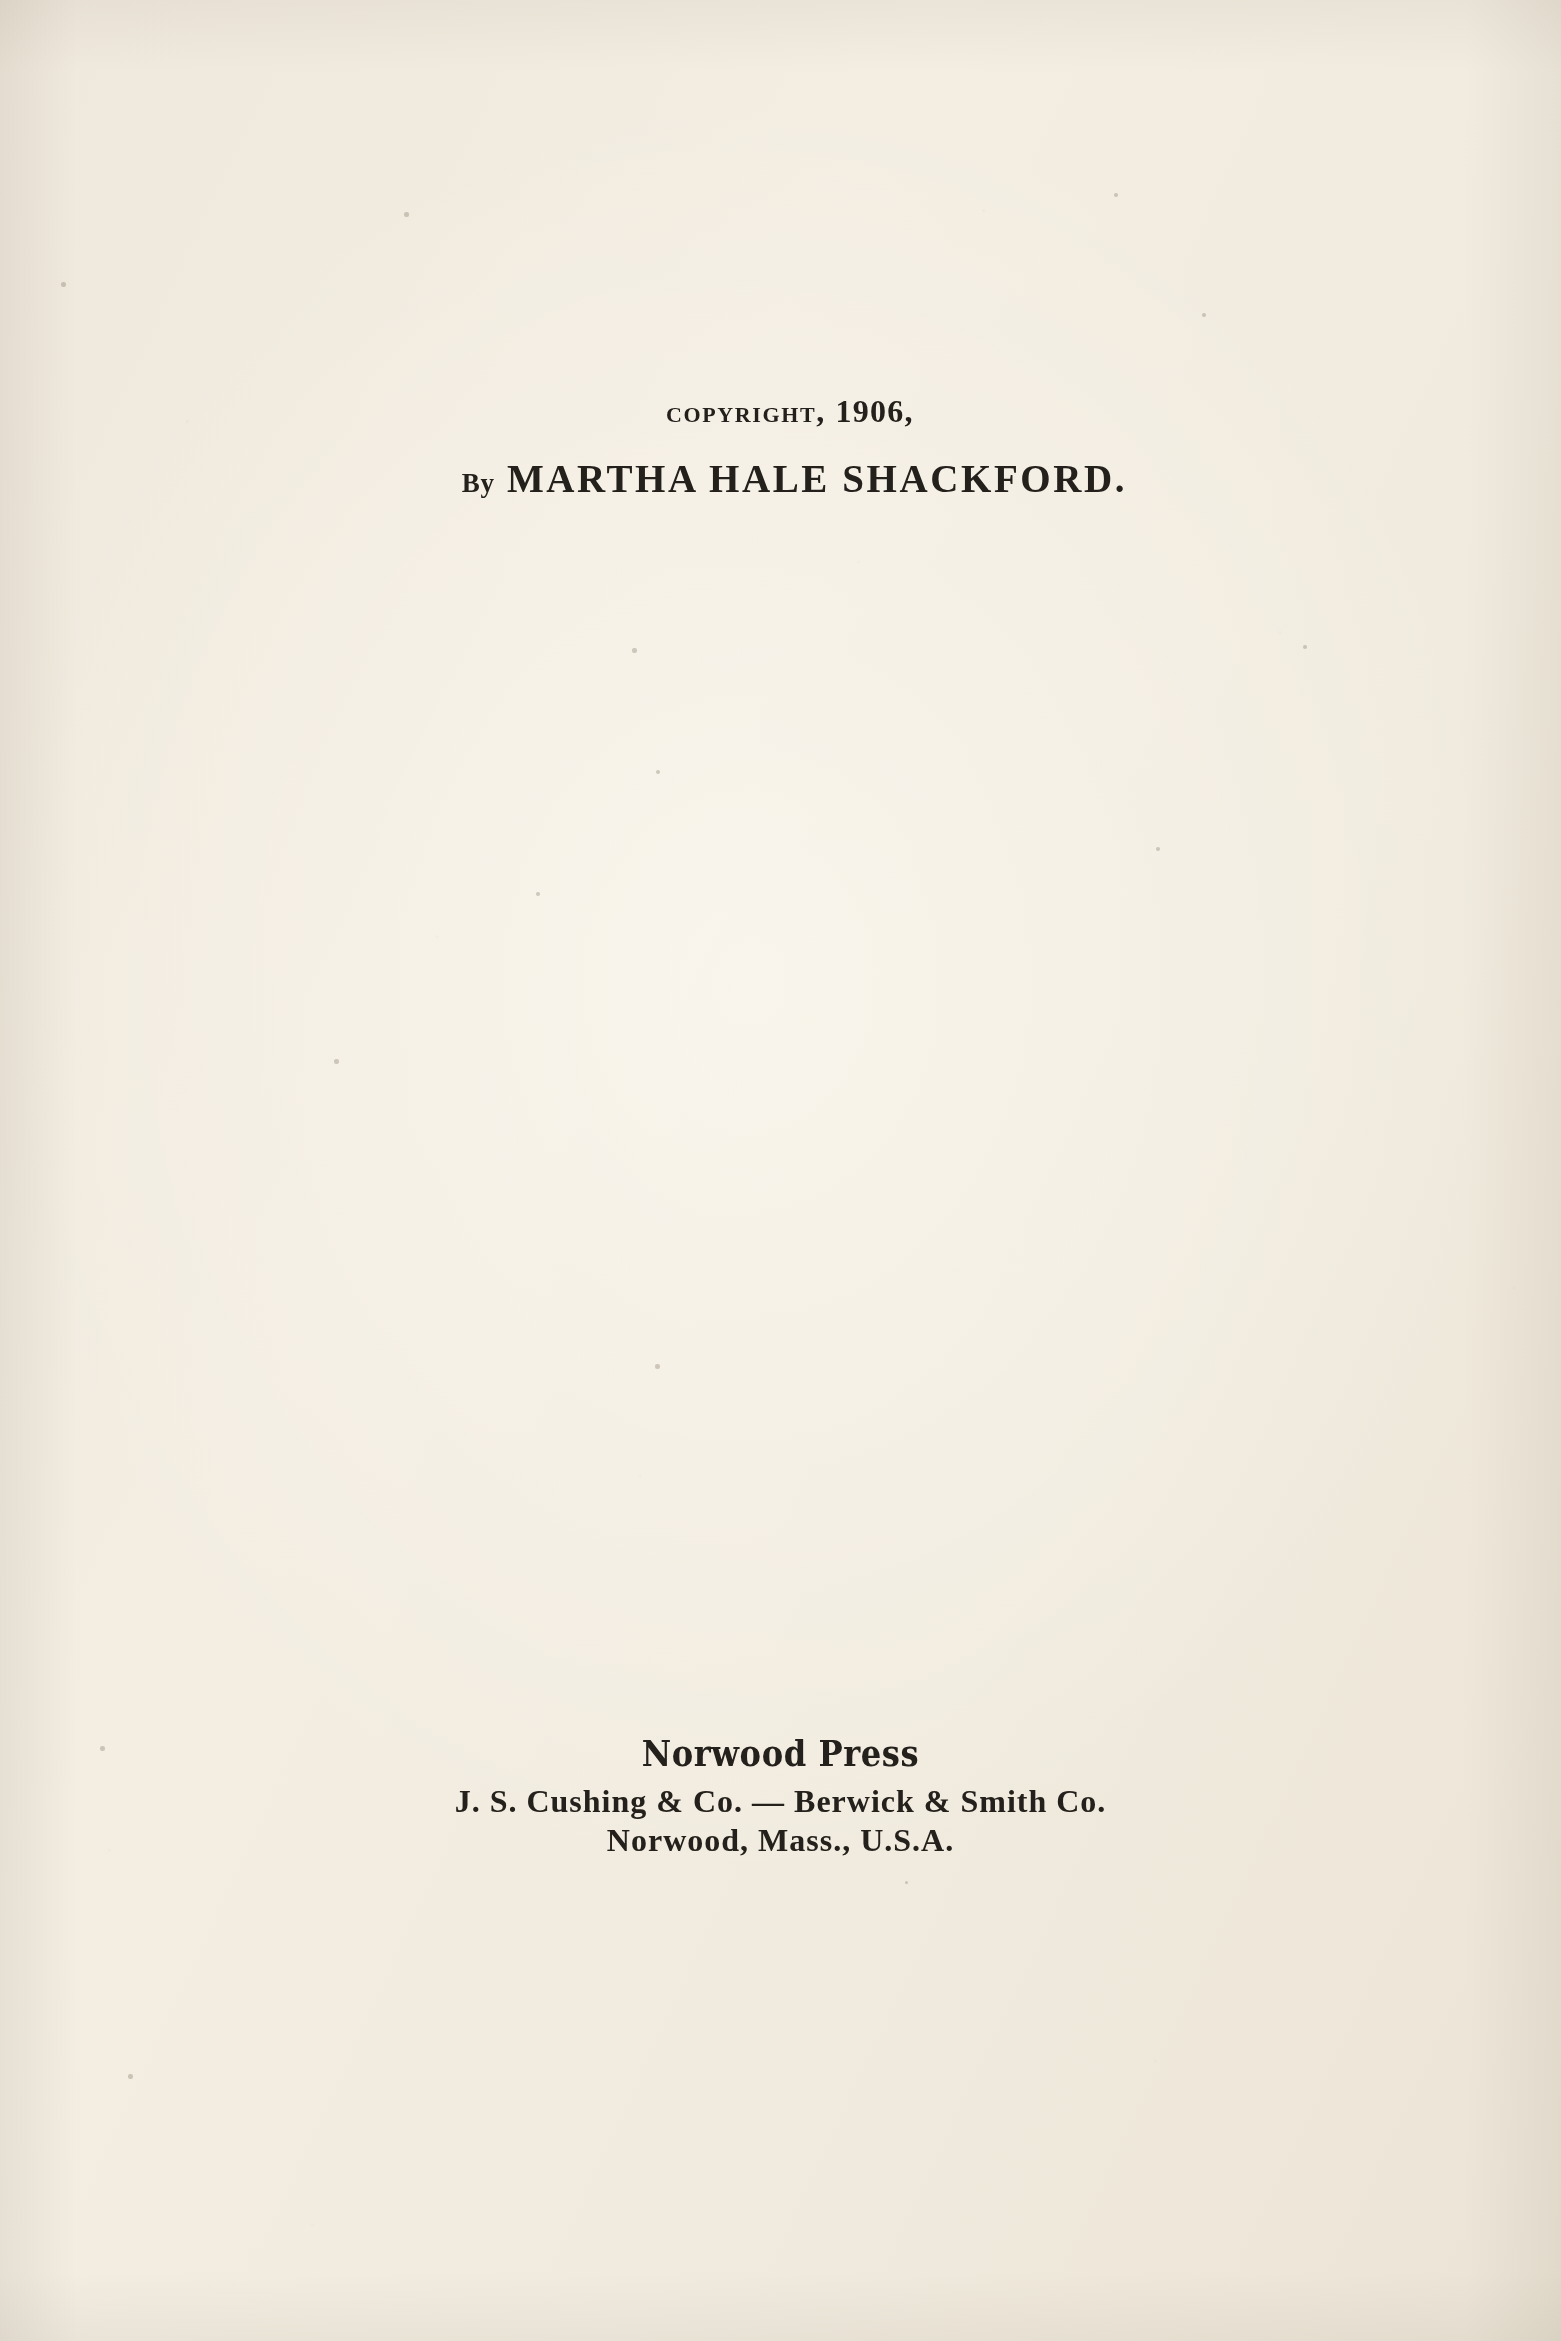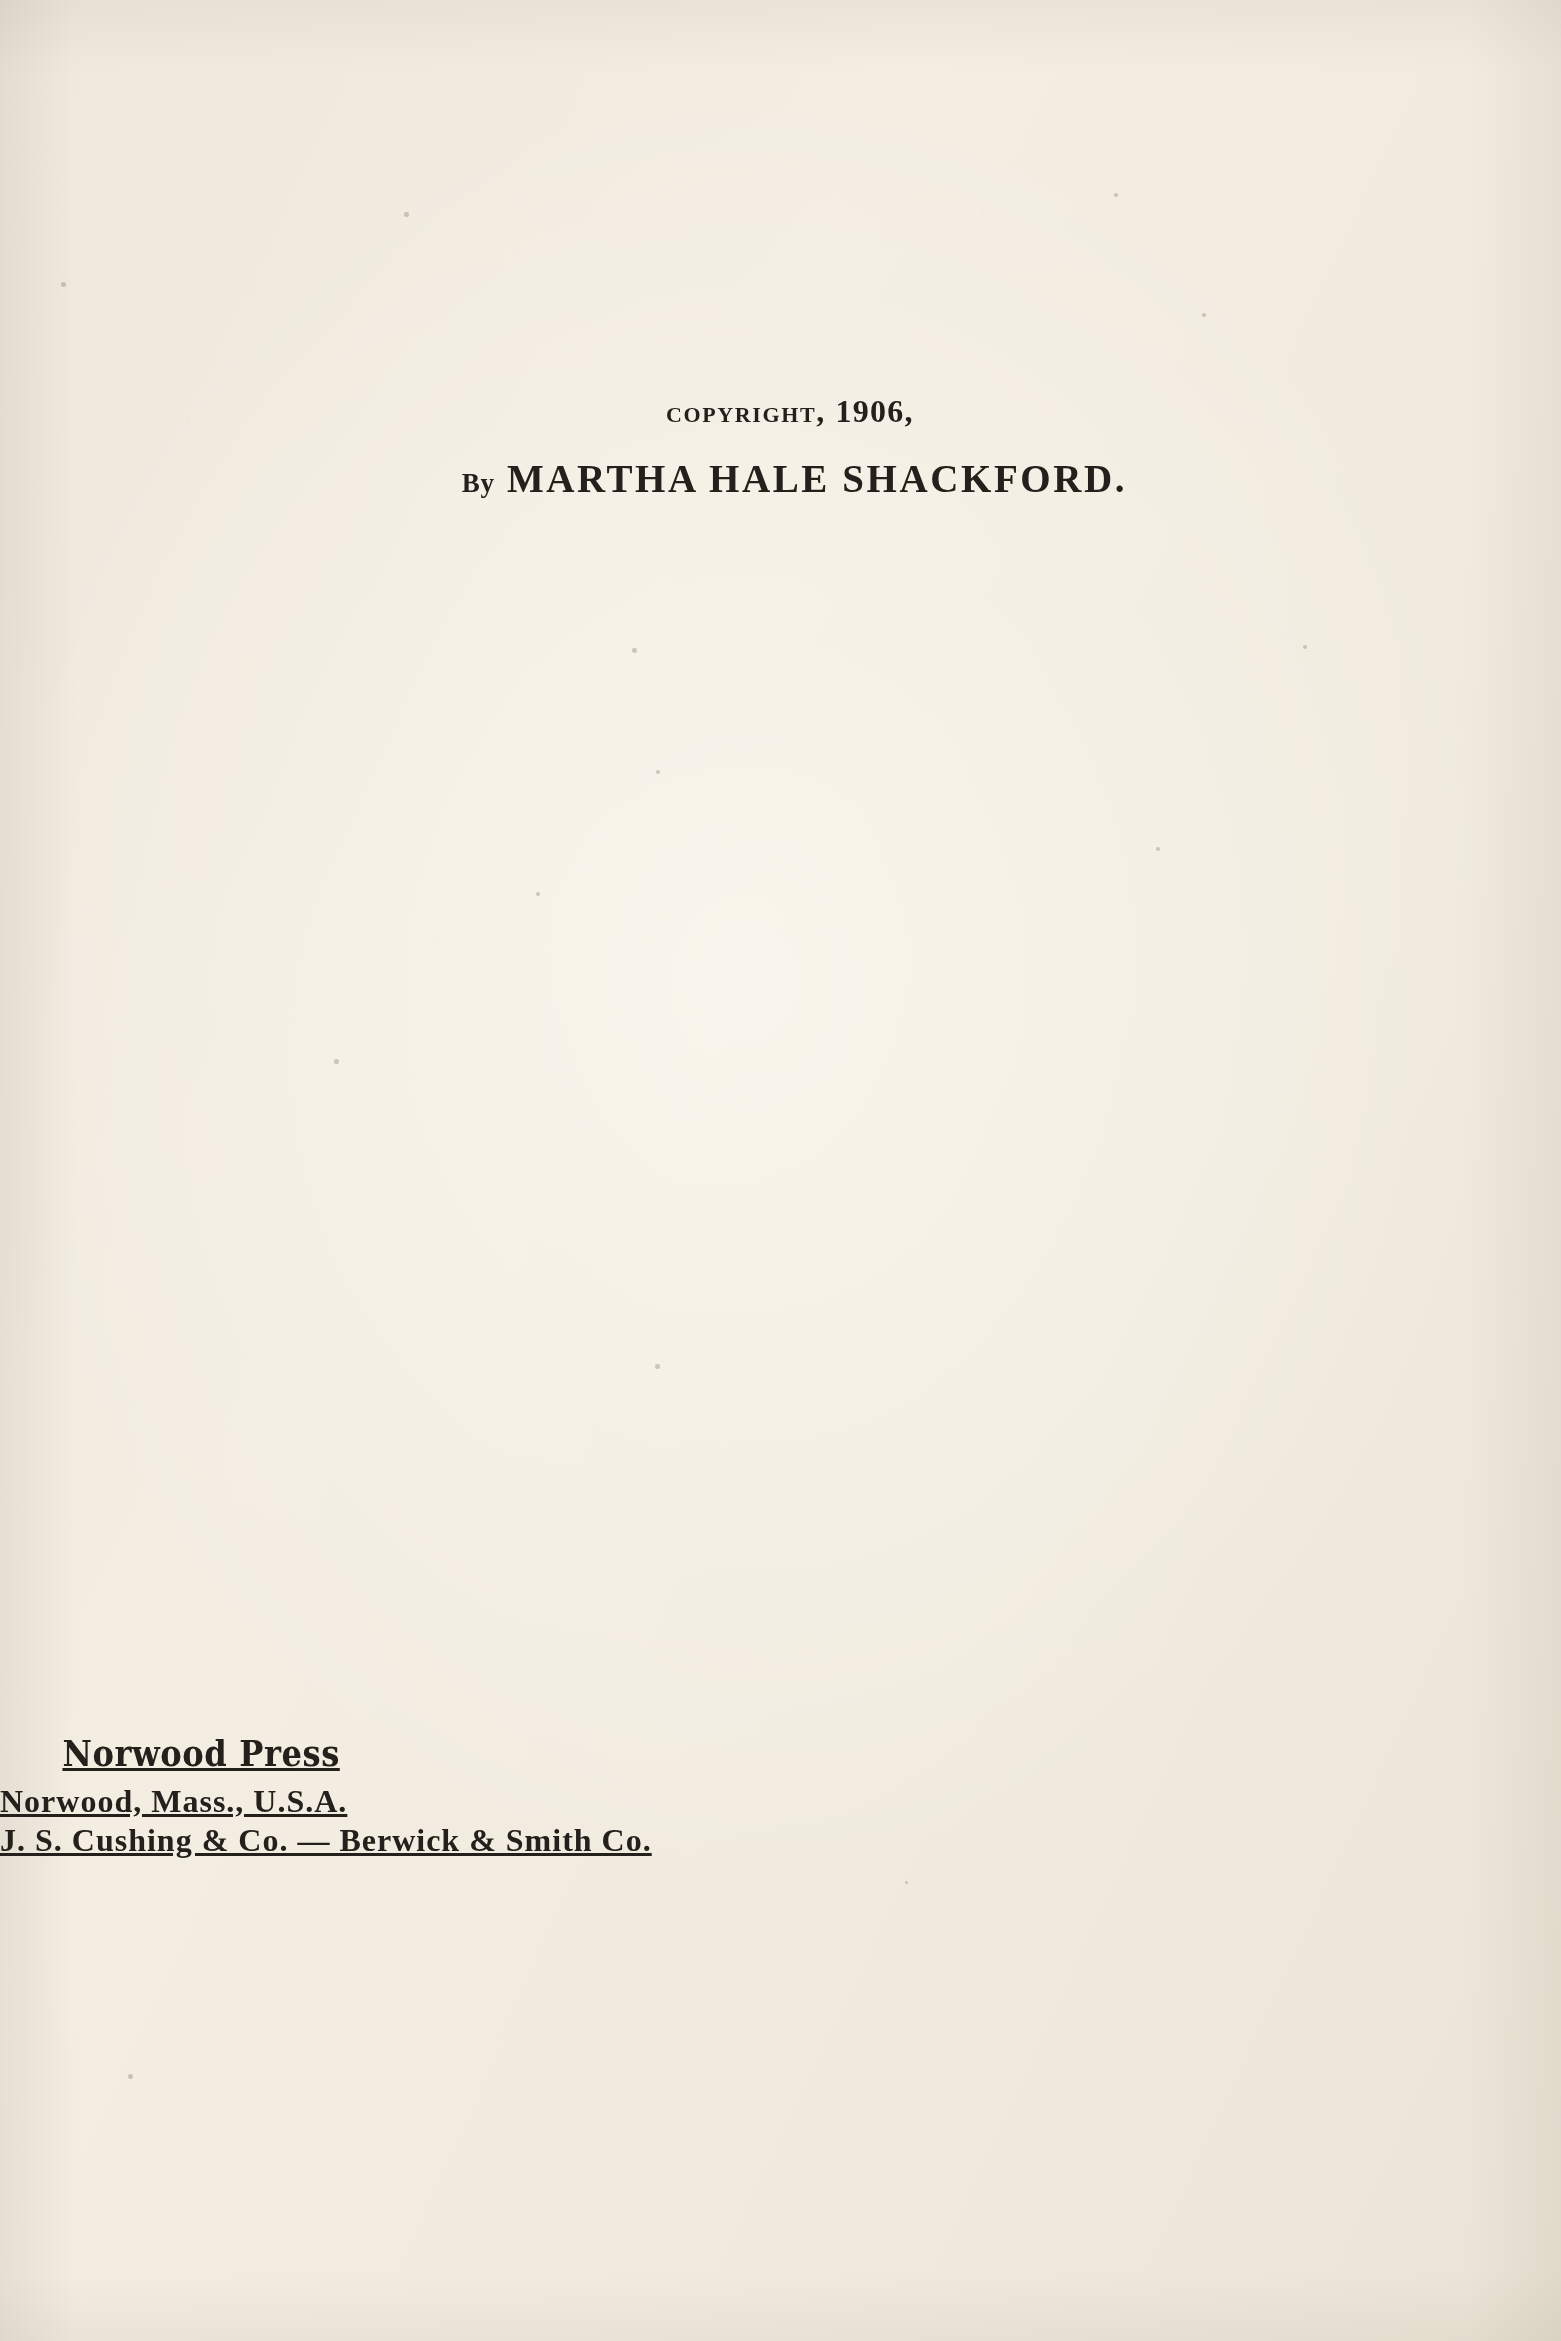--- a/index.html
+++ b/index.html
@@ -96,22 +96,22 @@
     font-weight: 700;
     letter-spacing: 0.6px;
   }
 
   
   .imprint-block {
     position: absolute;
     top: 1733px;
     left: 0;
     right: 0;
+    text-align: center;
     color: #24201c;
-    text-decoration: underline;
   }
   .imprint-press {
     font-family: "DejaVu Serif", serif;
     font-weight: 700;
     font-size: 35px;
     letter-spacing: 0.6px;
     transform: scaleX(0.92);
     margin-bottom: 7.7px;
   }
   .imprint-line {
@@ -161,19 +161,19 @@
         <span class="yr">1906,</span>
       </div>
       <div class="author-line">
         <span class="by">By</span>
         <span>MARTHA HALE SHACKFORD.</span>
       </div>
     </div>
 
     <div class="imprint-block">
       <div class="imprint-press">Norwood Press</div>
+      <div class="imprint-line">J. S. Cushing &amp; Co. — Berwick &amp; Smith Co.</div>
       <div class="imprint-line">Norwood, Mass., U.S.A.</div>
-      <div class="imprint-line">J. S. Cushing &amp; Co. — Berwick &amp; Smith Co.</div>
     </div>
 
   </div>
 </div>
 
 
 </body></html>

